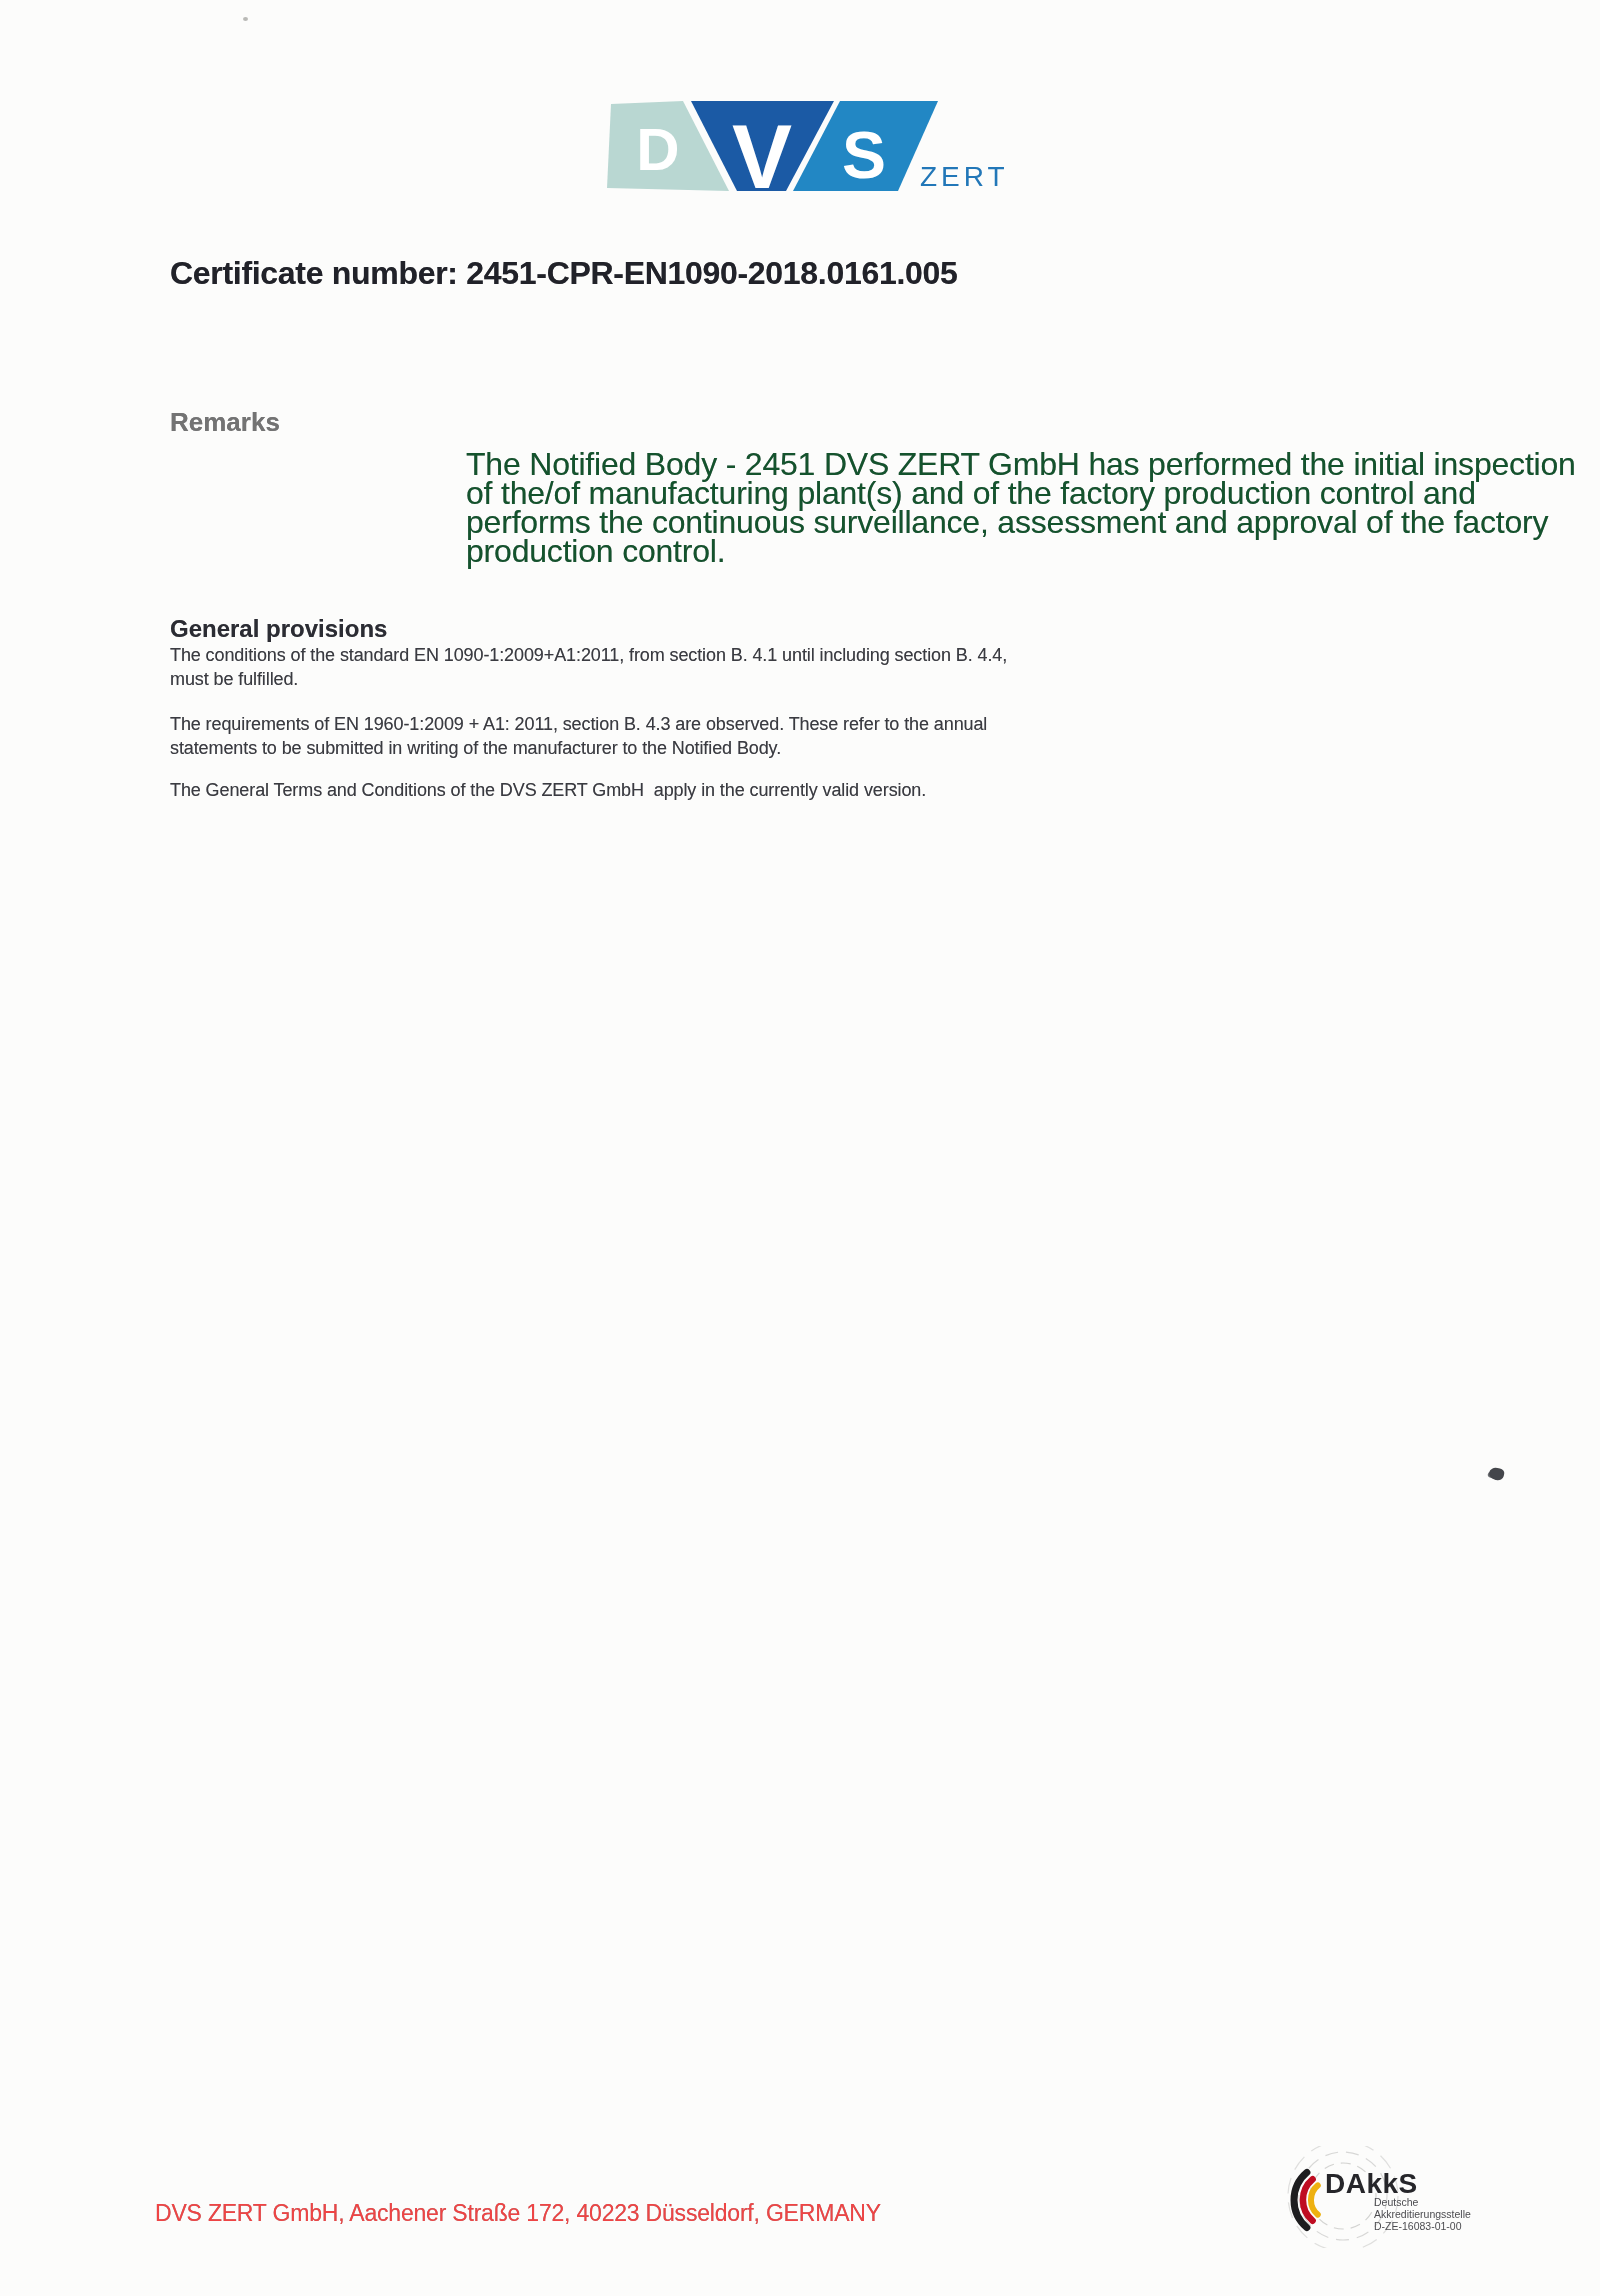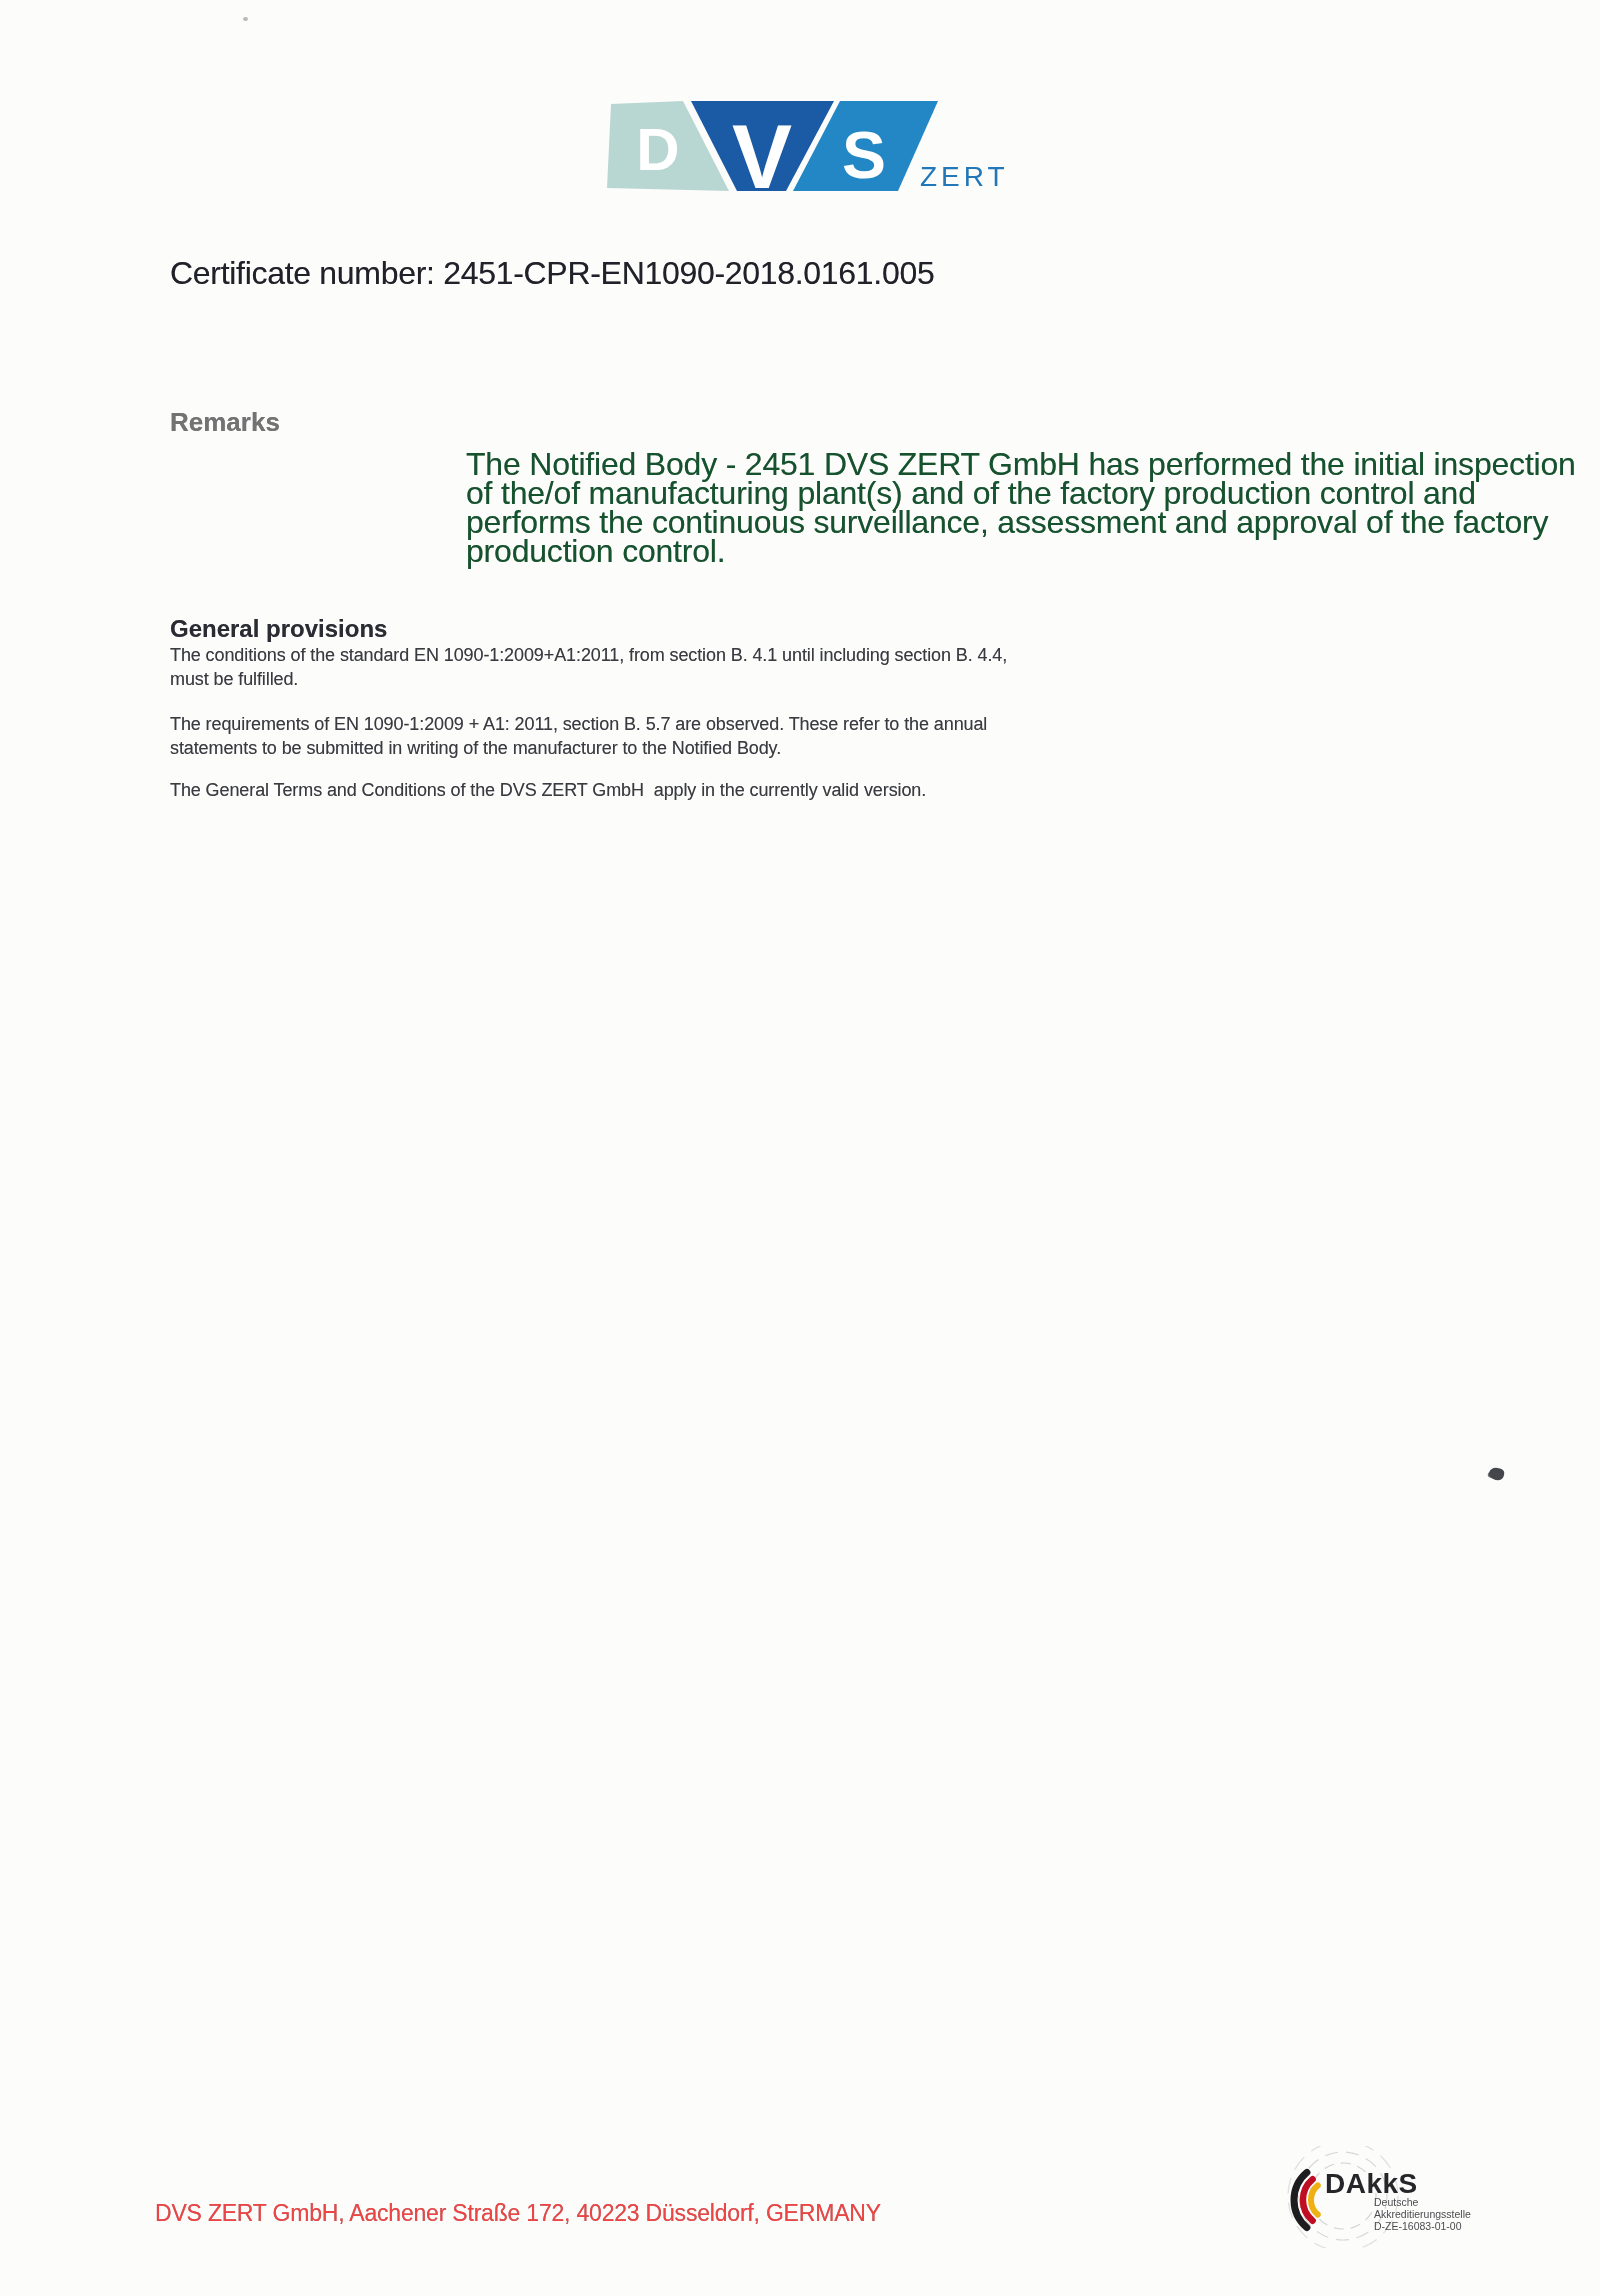--- a/index.html
+++ b/index.html
@@ -26,21 +26,21 @@
   .logo text.zert {
     font-family: "Liberation Sans", sans-serif;
     font-size: 28px;
     letter-spacing: 4px;
   }
 
   
   .cert-number {
     left: 170px; top: 255px;
     font-size: 32px;
-    font-weight: normal;
+    font-weight: bold;
     letter-spacing: -0.3px;
     color: #212229;
     white-space: pre;
     text-shadow: 0 0 0.5px rgba(40,40,48,0.55);
   }
 
   
   .remarks-label {
     left: 170px; top: 407px;
     font-size: 26px;
@@ -142,21 +142,21 @@
   </div>
 
   <div class="abs gp-heading">General provisions</div>
 
   <div class="abs para p1">
     <div class="line">The conditions of the standard EN 1090-1:2009+A1:2011, from section B. 4.1 until including section B. 4.4,</div>
     <div class="line">must be fulfilled.</div>
   </div>
 
   <div class="abs para p2">
-    <div class="line">The requirements of EN 1090-1:2009 + A1: 2011, section B. 5.7 are observed. These refer to the annual</div>
+    <div class="line">The requirements of EN 1960-1:2009 + A1: 2011, section B. 4.3 are observed. These refer to the annual</div>
     <div class="line">statements to be submitted in writing of the manufacturer to the Notified Body.</div>
   </div>
 
   <div class="abs para p3">
     <div class="line">The General Terms and Conditions of the DVS ZERT GmbH  apply in the currently valid version.</div>
   </div>
 
   <div class="abs footer-address">DVS ZERT GmbH, Aachener Straße 172, 40223 Düsseldorf, GERMANY</div>
 
   <svg class="dakks" viewBox="0 0 215 102" xmlns="http://www.w3.org/2000/svg">

